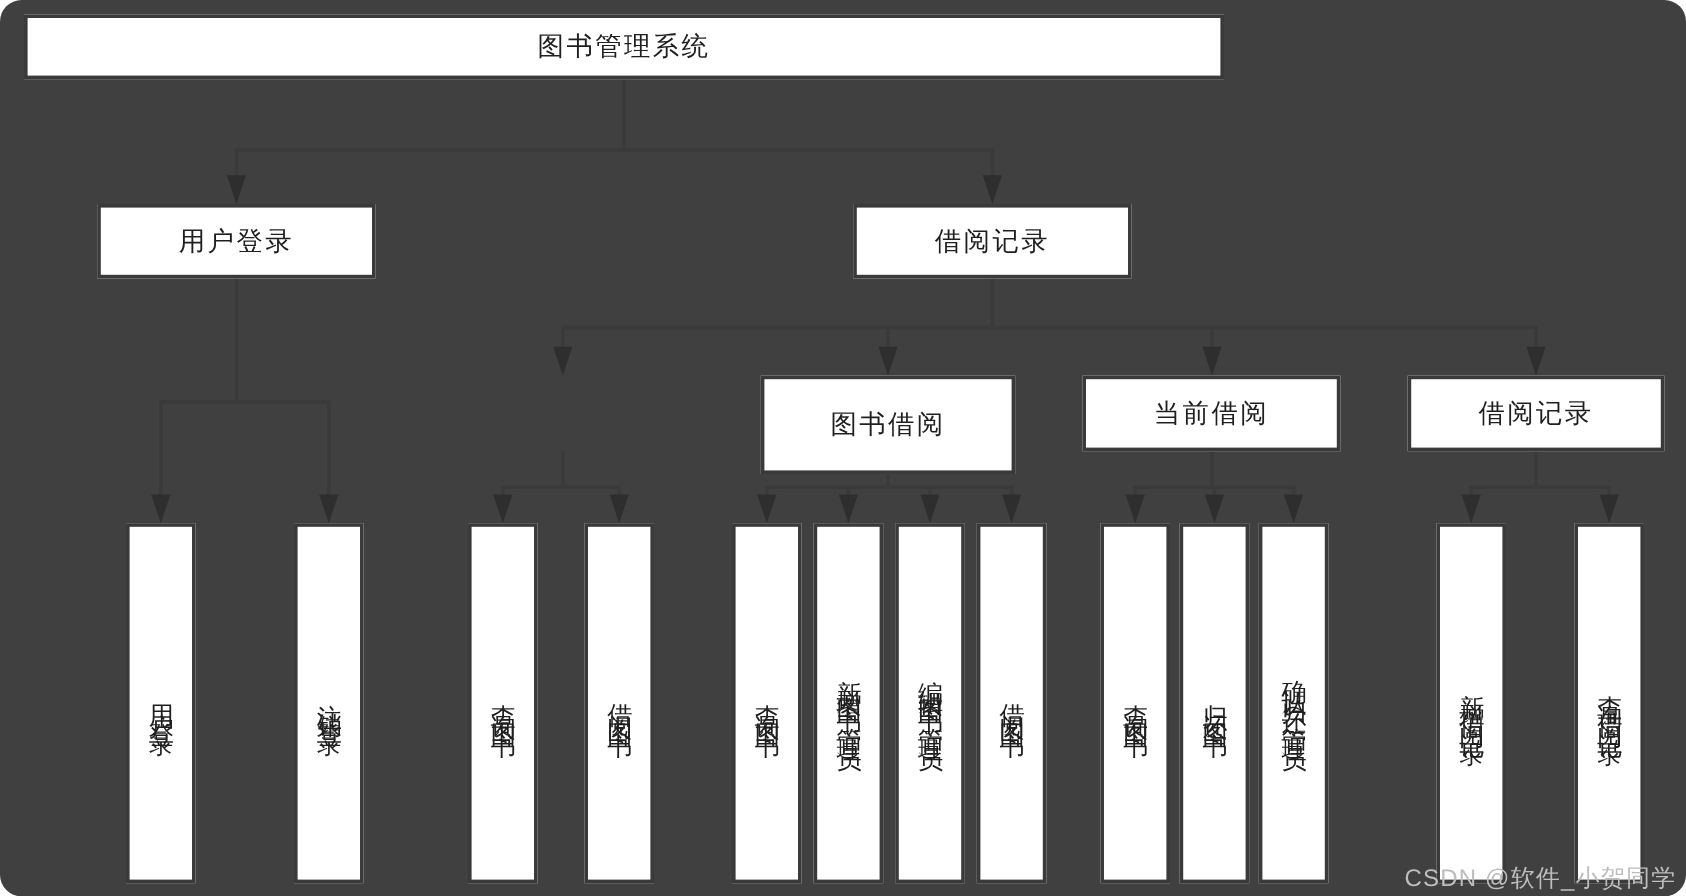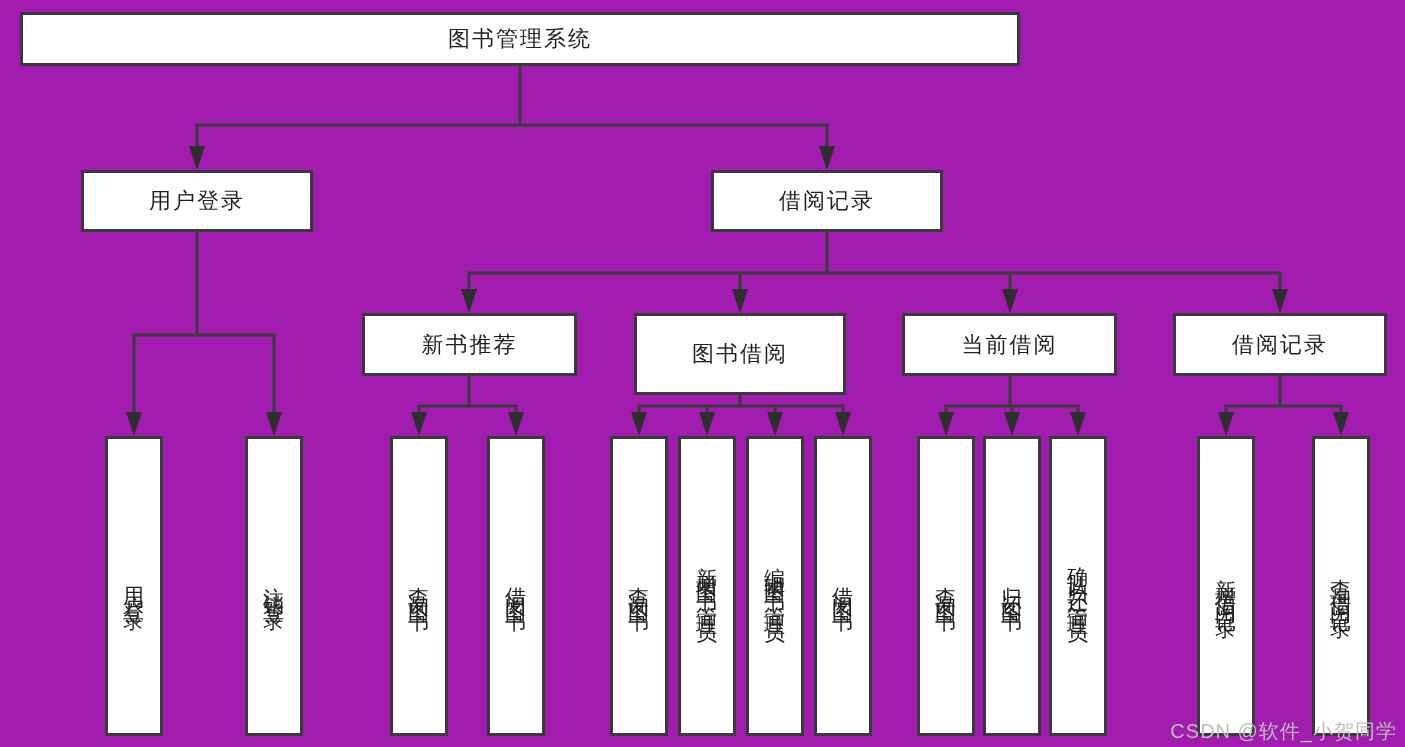--- a/index.html
+++ b/index.html
@@ -1,22 +1,23 @@
 <!DOCTYPE html>
 <html><head>
 <meta charset="utf-8">
 <style>
   html, body { margin: 0; padding: 0; background: #ffffff; }
   .canvas {
     position: relative;
     width: 1405px;
     height: 747px;
-    background: #a21caf;
+    background: #404040;
     font-family: "Liberation Sans", "DejaVu Sans", sans-serif;
     overflow: hidden;
+    border-radius: 18px;
   }
   .connectors {
     position: absolute;
     left: 0; top: 0;
     width: 1405px; height: 747px;
     pointer-events: none;
   }
   .connectors line { stroke: #3a3a3a; stroke-width: 3; }
   .connectors polygon { fill: #2e2e2e; stroke: none; }
   .box {
@@ -143,23 +144,20 @@
     <span>图书管理系统</span>
   </div>
 
   <div class="box hbox n-ulg">
     <span>用户登录</span>
   </div>
   <div class="box hbox n-bmg">
     <span>借阅记录</span>
   </div>
 
-  <div class="box hbox n-nbr">
-    <span>新书推荐</span>
-  </div>
   <div class="box hbox n-bbr">
     <span>图书借阅</span>
   </div>
   <div class="box hbox n-cbr">
     <span>当前借阅</span>
   </div>
   <div class="box hbox n-brc">
     <span>借阅记录</span>
   </div>
 

